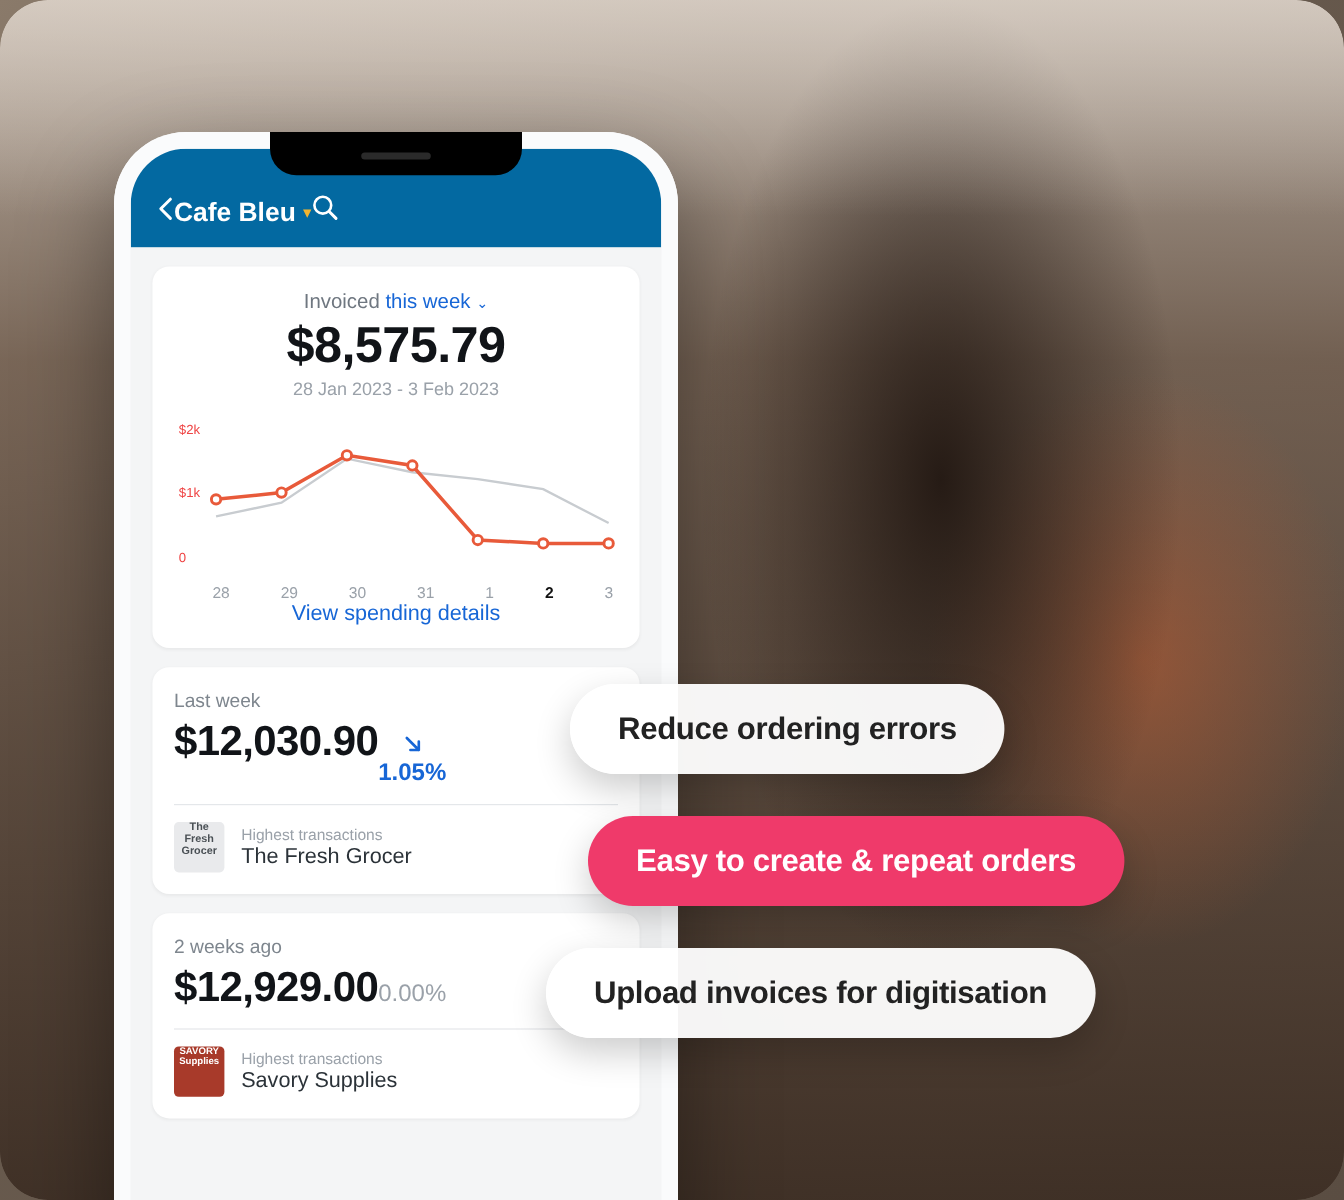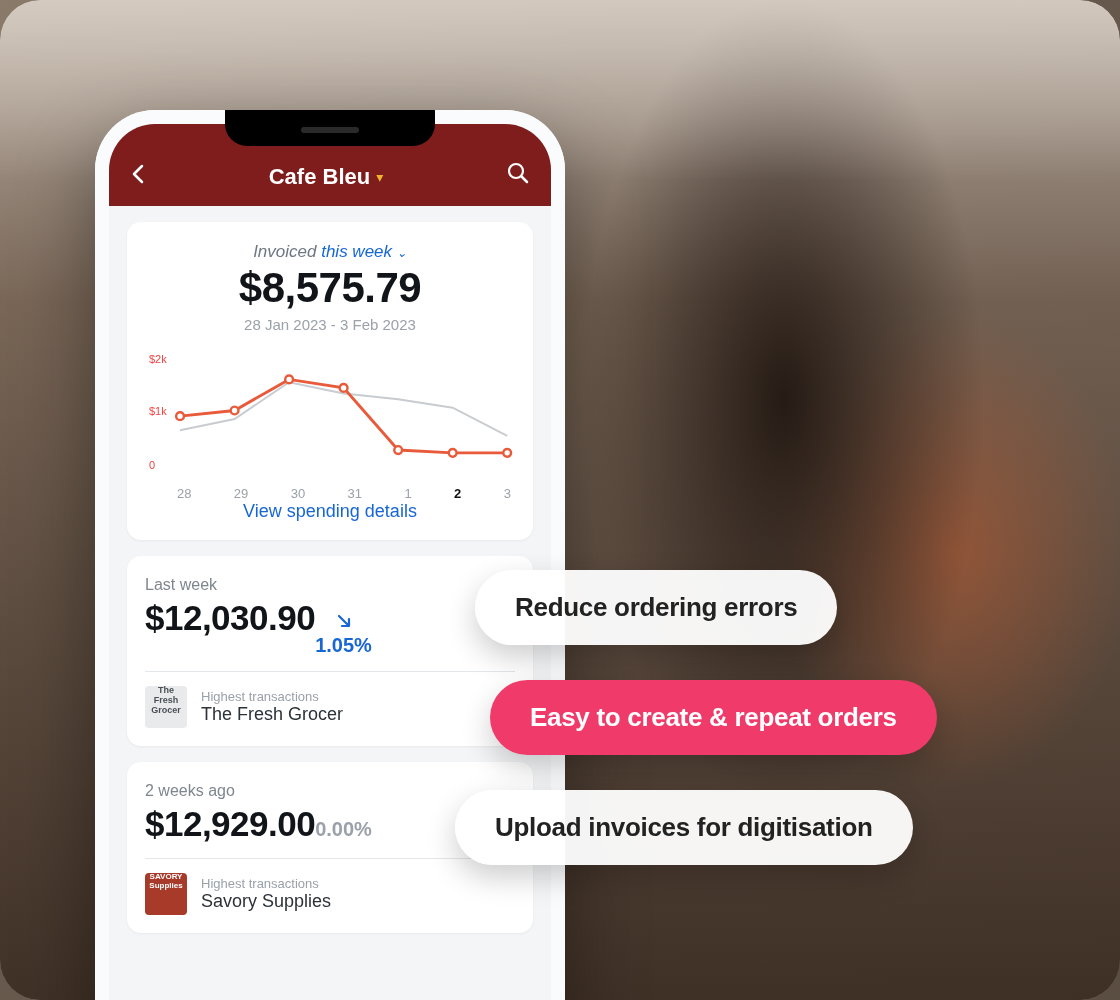--- a/index.html
+++ b/index.html
@@ -74,24 +74,23 @@
   position: absolute;
   inset: 14px;
   background: #f4f5f6;
   border-radius: 46px;
   overflow: hidden;
 }
 
 
 .header {
   height: 82px;
-  background: #7f1d1d;
+  background: #0369a1;
   display: flex;
   align-items: flex-end;
-  justify-content: space-between;
   padding: 0 22px 16px;
   color: #fff;
 }
 .back-btn {
   font-size: 22px;
   color: #fff;
 }
 .title-wrap {
   display: flex;
   align-items: center;
@@ -120,21 +119,20 @@
   border-radius: 14px;
   padding: 20px 18px 18px;
   margin-bottom: 16px;
   box-shadow: 0 1px 3px rgba(0,0,0,0.05);
 }
 
 .invoiced-row {
   text-align: center;
   font-size: 17px;
   color: #6f7780;
-  font-style: italic;
 }
 .invoiced-link {
   color: #1766d6;
   font-weight: 500;
 }
 .invoiced-link .small-chev { font-size: 12px; }
 .big-amount {
   text-align: center;
   font-size: 42px;
   font-weight: 800;
@@ -201,21 +199,21 @@
 }
 .delta {
   color: #1766d6;
   font-size: 20px;
   font-weight: 600;
   display: flex;
   align-items: center;
   gap: 4px;
   flex-direction: column;
 }
-.delta-gray { color: #9aa1a9; font-size: 20px; font-weight: 700; }
+.delta-gray { color: #9aa1a9; font-size: 20px; font-weight: 400; }
 .hr {
   border: none;
   border-top: 1px solid #e4e7ea;
   margin: 14px 0;
 }
 .supplier-row {
   display: flex;
   align-items: center;
   gap: 14px;
 }

